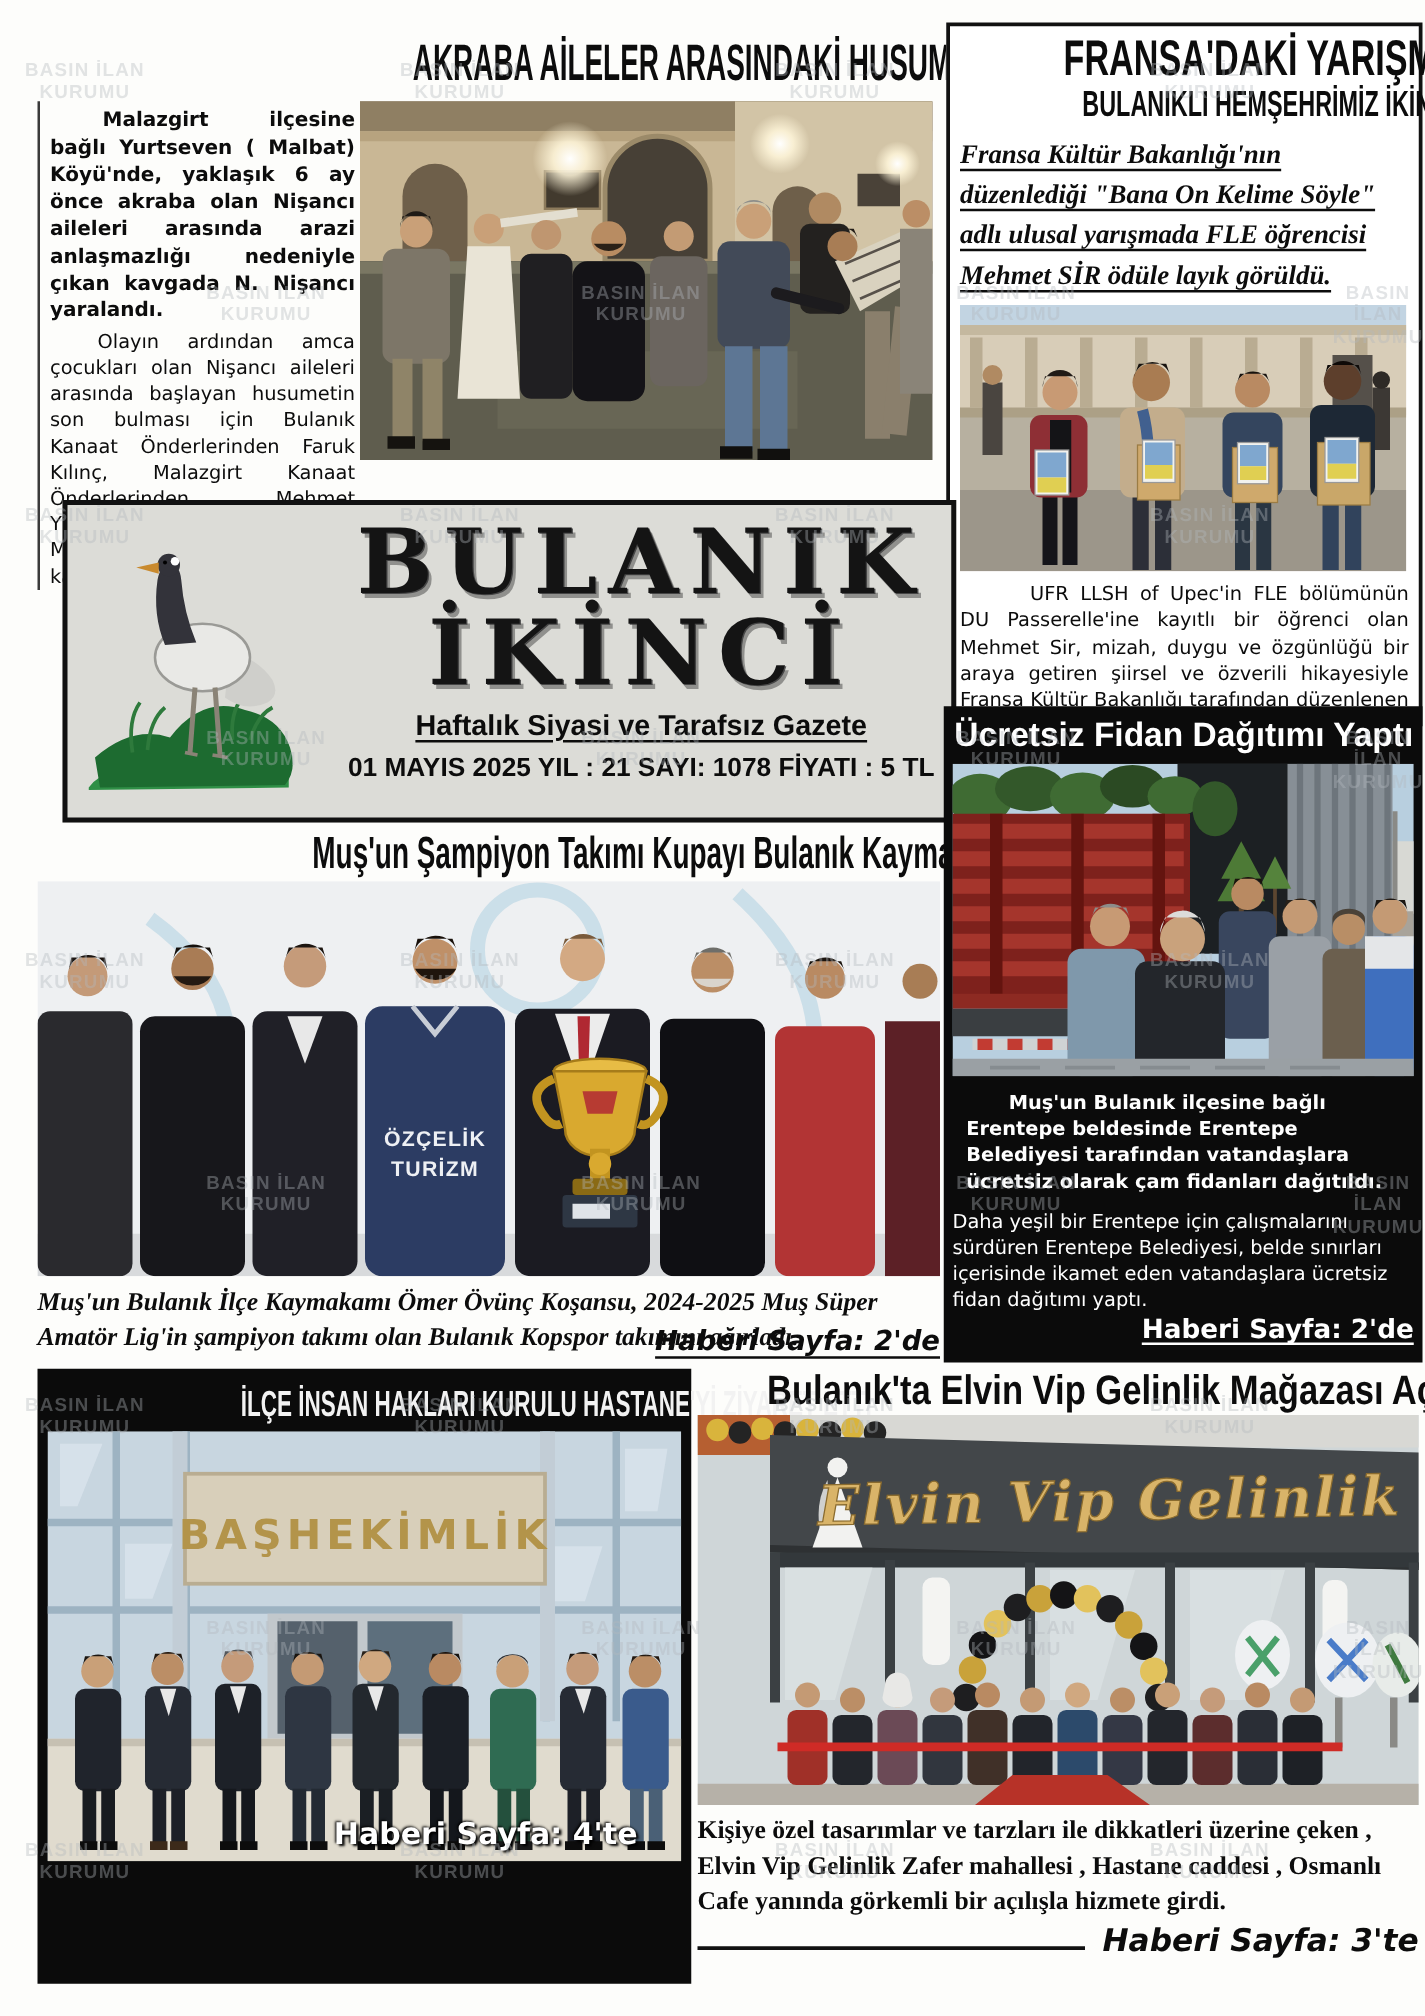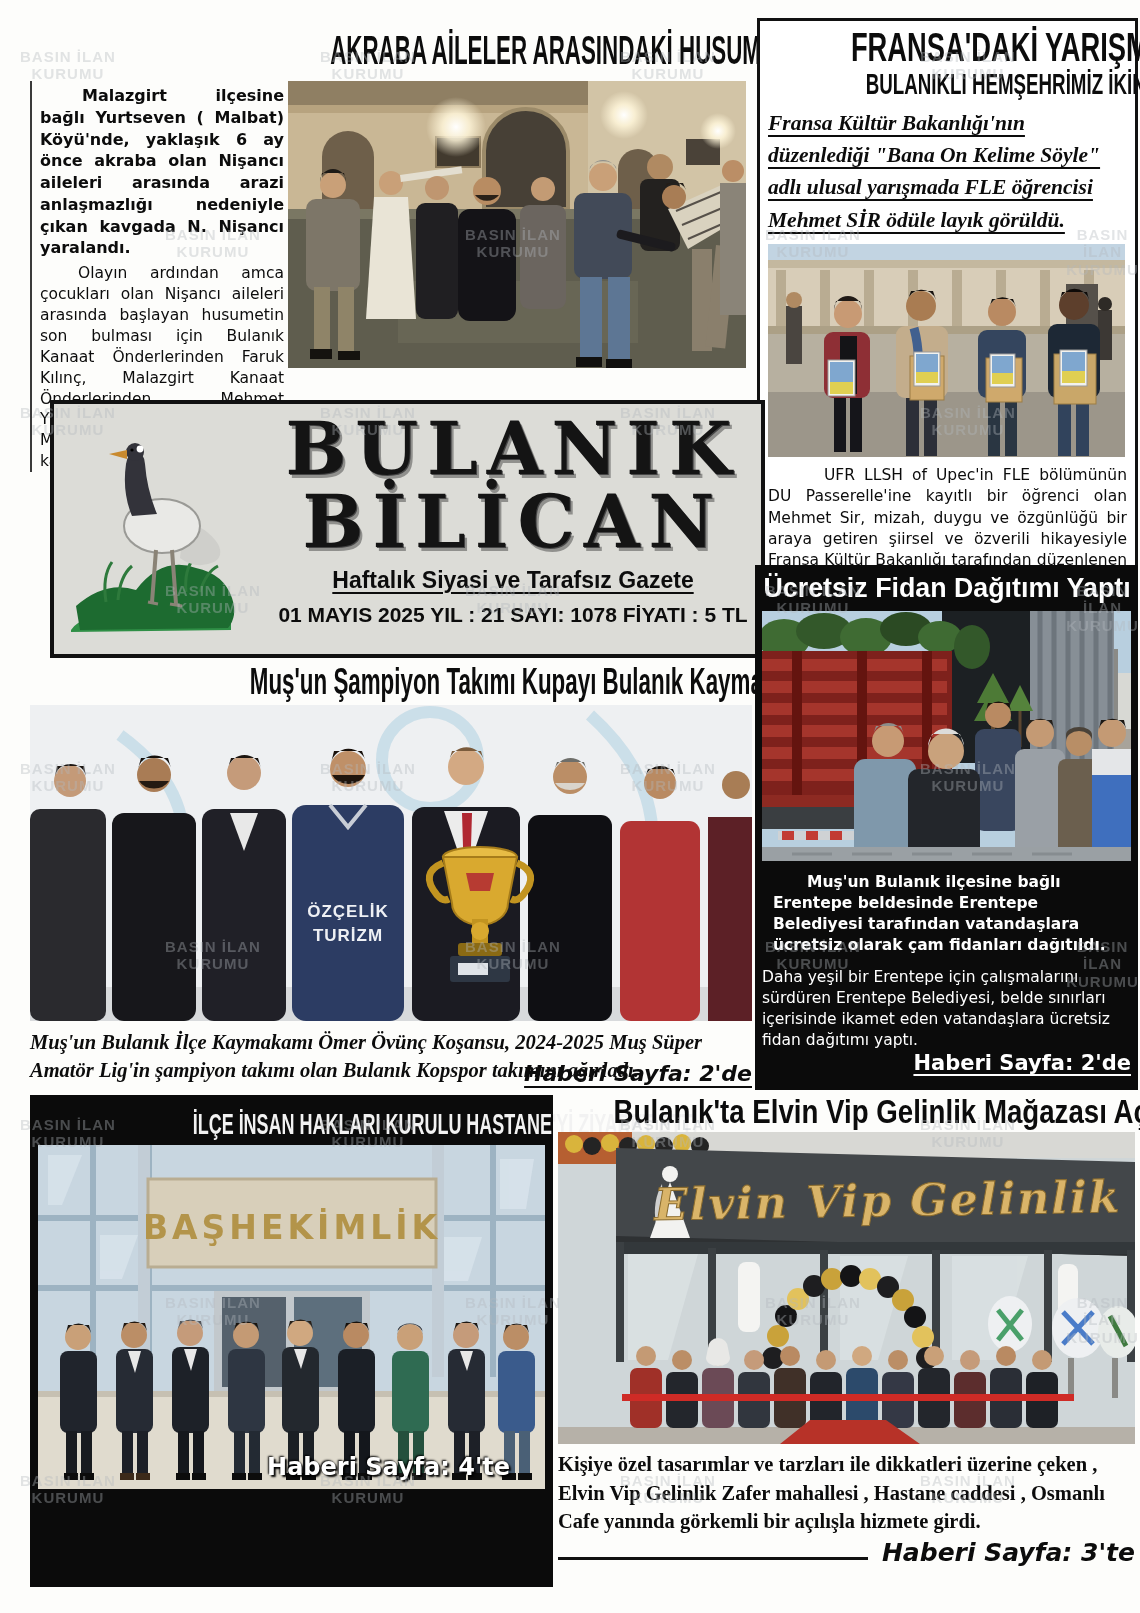--- a/index.html
+++ b/index.html
@@ -268,21 +268,21 @@
       <circle cx="66" cy="20" r="1.6" fill="#000"></circle>
       <path d="M61 20 l-18 4 l18 5 z" fill="#c98a2e"></path>
       <path d="M90 120 l-4 52 M106 120 l4 54" stroke="#8a8376" stroke-width="4" fill="none"></path>
       <path d="M82 172 l10 2 M104 174 l12 2" stroke="#8a8376" stroke-width="3"></path>
     </svg>
     <div id="mast-right">
       <div class="mast-title">
         <span class="fit">BULANIK</span>
       </div>
       <div class="mast-title">
-        <span class="fit">BİLİCAN</span>
+        <span class="fit">İKİNCİ</span>
       </div>
       <div id="mast-subtitle">Haftalık Siyasi ve Tarafsız Gazete</div>
       <div id="mast-dateline">
         <span class="fit">01 MAYIS 2025 YIL : 21 SAYI: 1078 FİYATI : 5 TL</span>
       </div>
     </div>
   </div>
 
   <div id="champ-article">
     <div id="champ-head">

